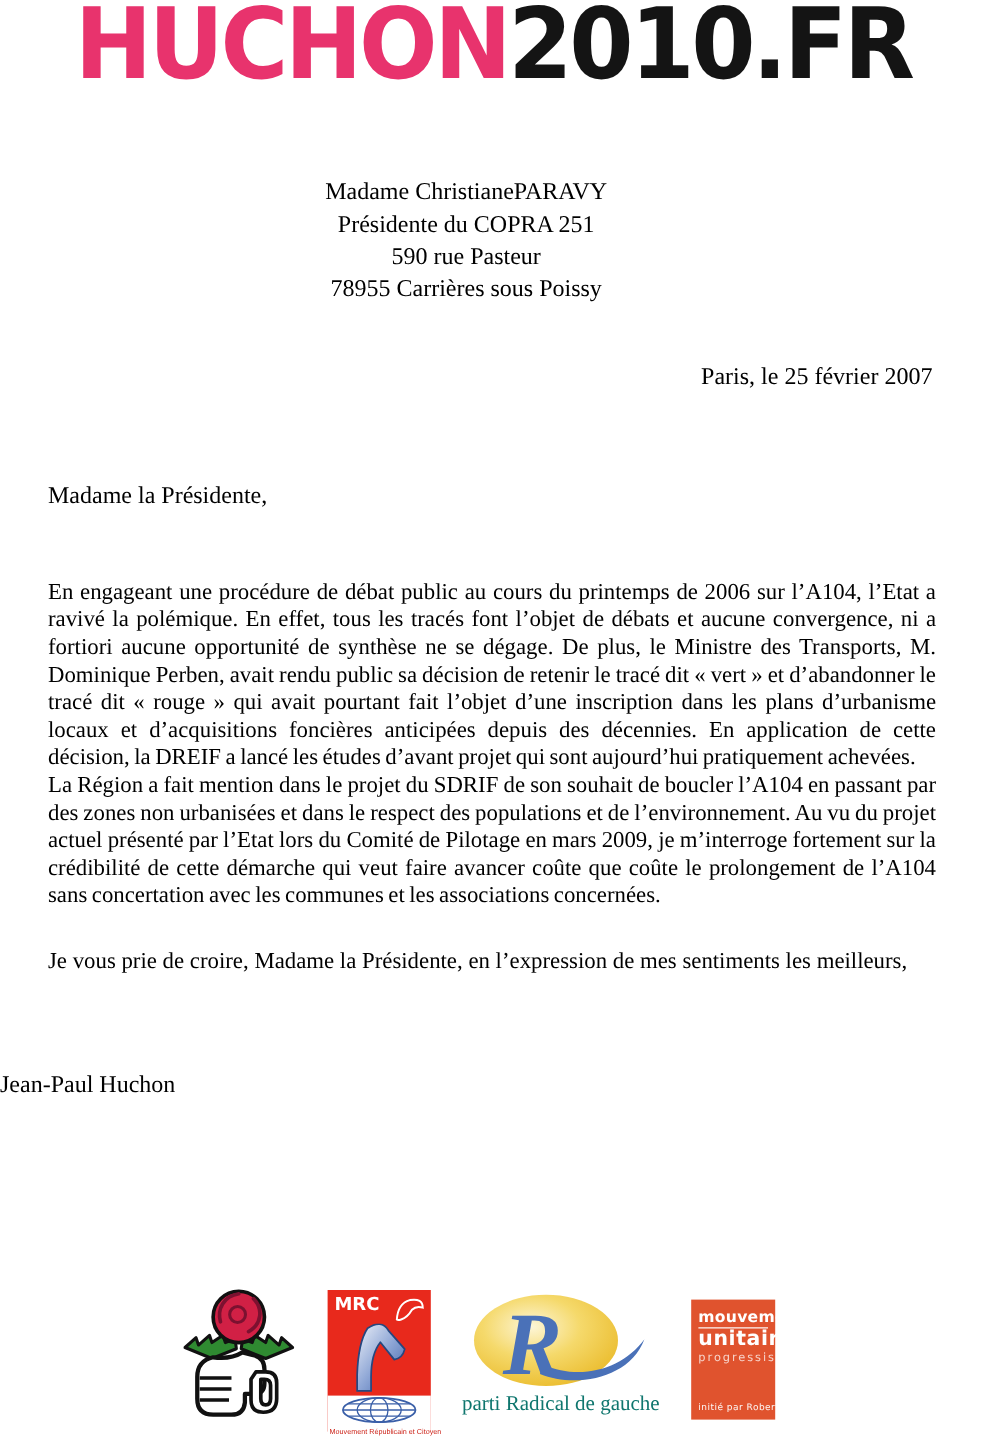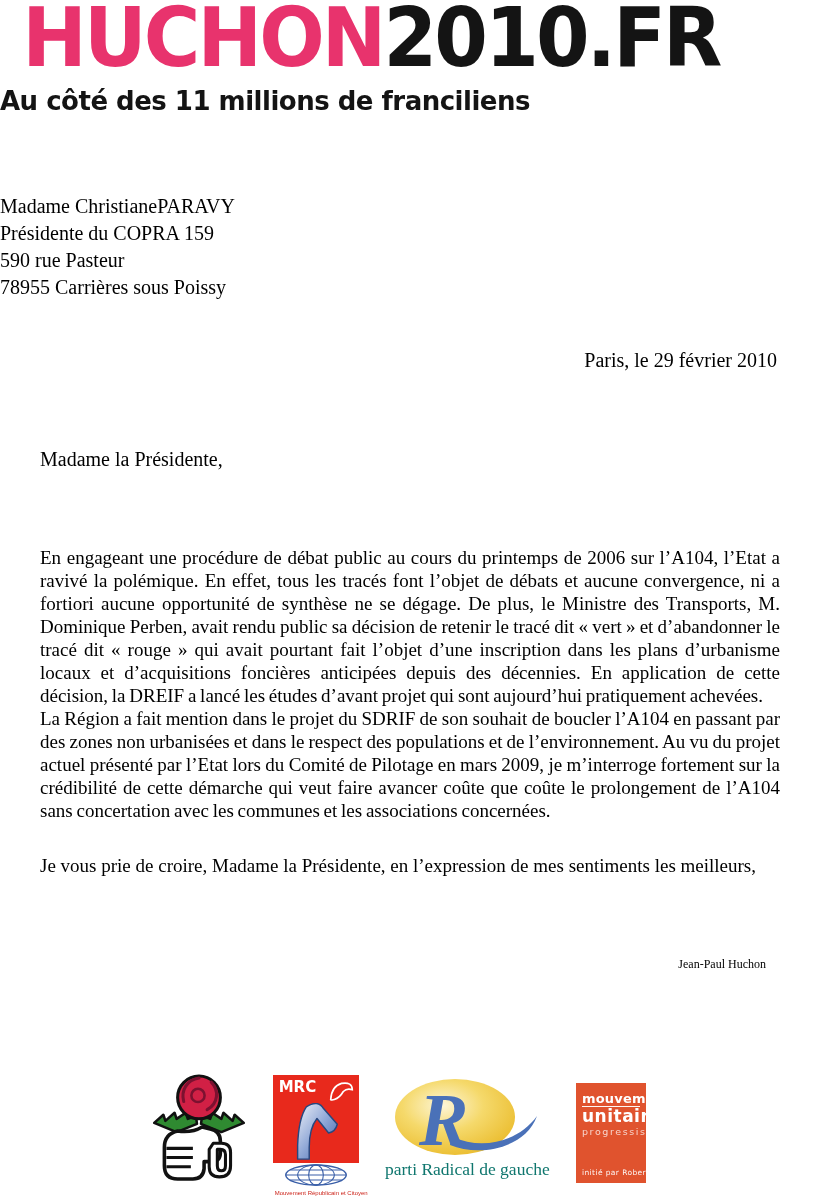--- a/index.html
+++ b/index.html
@@ -7,21 +7,21 @@
     position: relative;
     width: 822px; height: 1200px;
     margin: 0 auto;
     background: #ffffff;
     color: #000;
     font-family: "Liberation Serif", serif;
     overflow: hidden;
   }
 
   
-  .masthead { padding-top: 4px; }
+  .masthead { padding-top: 4px; text-align: center; }
   .logo {
     font-family: "DejaVu Sans", sans-serif;
     font-weight: bold;
     font-size: 82px;
     line-height: 0.82;
     letter-spacing: -3px;
     white-space: nowrap;
     display: inline-block;
     transform: scaleX(0.94);
     transform-origin: center;
@@ -34,21 +34,21 @@
     font-size: 26px;
     letter-spacing: -0.5px;
     color: #141414;
     margin-top: 16px;
     line-height: 1.15;
   }
 
   
   .recipient {
     margin: 76px 45px 0 0;
-    text-align: left;
+    text-align: center;
     font-size: 20px;
     line-height: 27px;
   }
   .dateline {
     margin: 46px 45px 0 0;
     text-align: right;
     font-size: 20px;
     line-height: 27px;
   }
   .salutation {
@@ -56,31 +56,31 @@
     font-size: 20px;
     line-height: 27px;
   }
   .para {
     margin: 0 42px 0 40px;
     text-align: justify;
     font-size: 19px;
     line-height: 23px;
     word-spacing: -1px;
   }
-  .para-1 { margin-top: 73px; }
+  .para-1 { margin-top: 55px; }
   .para-2 { }
   .closing {
     margin: 32px 42px 0 40px;
     font-size: 19px;
     line-height: 23px;
   }
   .signature {
     margin: 80px 56px 0 0;
-    text-align: right;
-    font-size: 12px;
+    text-align: left;
+    font-size: 20px;
   }
 
   
   .logos-row {
     position: absolute;
     left: 150px; top: 1072px;
     width: 496px;
     display: flex;
     justify-content: space-between;
     align-items: flex-start;
@@ -146,31 +146,30 @@
 </style>
 </head>
 <body>
 
 <div class="page">
 
   <header class="masthead">
     <div class="logo">
       <span class="logo-pink">HUCHON</span><span class="logo-black">2010.FR</span>
     </div>
-    <div class="tagline">Au côté des 11 millions de franciliens</div>
   </header>
 
   <section class="recipient">
     <div>Madame ChristianePARAVY</div>
-    <div>Présidente du  COPRA 159</div>
+    <div>Présidente du  COPRA 251</div>
     <div>590 rue Pasteur</div>
     <div>78955 Carrières sous Poissy</div>
   </section>
 
-  <div class="dateline">Paris, le 29 février 2010</div>
+  <div class="dateline">Paris, le 25 février 2007</div>
 
   <div class="salutation">Madame la Présidente,</div>
 
   <p class="para para-1">En engageant une procédure de débat public au cours du printemps de 2006 sur l’A104, l’Etat a ravivé la polémique. En effet, tous les tracés font l’objet de débats et aucune convergence, ni a fortiori aucune opportunité de synthèse ne se dégage. De plus, le Ministre des Transports, M. Dominique Perben, avait rendu public sa décision de retenir le tracé dit « vert » et d’abandonner le tracé dit « rouge » qui avait pourtant fait l’objet d’une inscription dans les plans d’urbanisme locaux et d’acquisitions foncières anticipées depuis des décennies. En application de cette décision, la DREIF a lancé les études d’avant projet qui sont aujourd’hui pratiquement achevées.</p>
   <p class="para para-2">La Région a fait mention dans le projet du SDRIF de son souhait de boucler l’A104 en passant par des zones non urbanisées et dans le respect des populations et de l’environnement. Au vu du projet actuel présenté par l’Etat lors du Comité de Pilotage en mars 2009, je m’interroge fortement sur la crédibilité de cette démarche qui veut faire avancer coûte que coûte le prolongement de l’A104 sans concertation avec les communes et les associations concernées.</p>
 
   <div class="closing">Je vous prie de croire, Madame la Présidente, en l’expression de mes sentiments les meilleurs,</div>
 
   <div class="signature">Jean-Paul Huchon</div>
 

